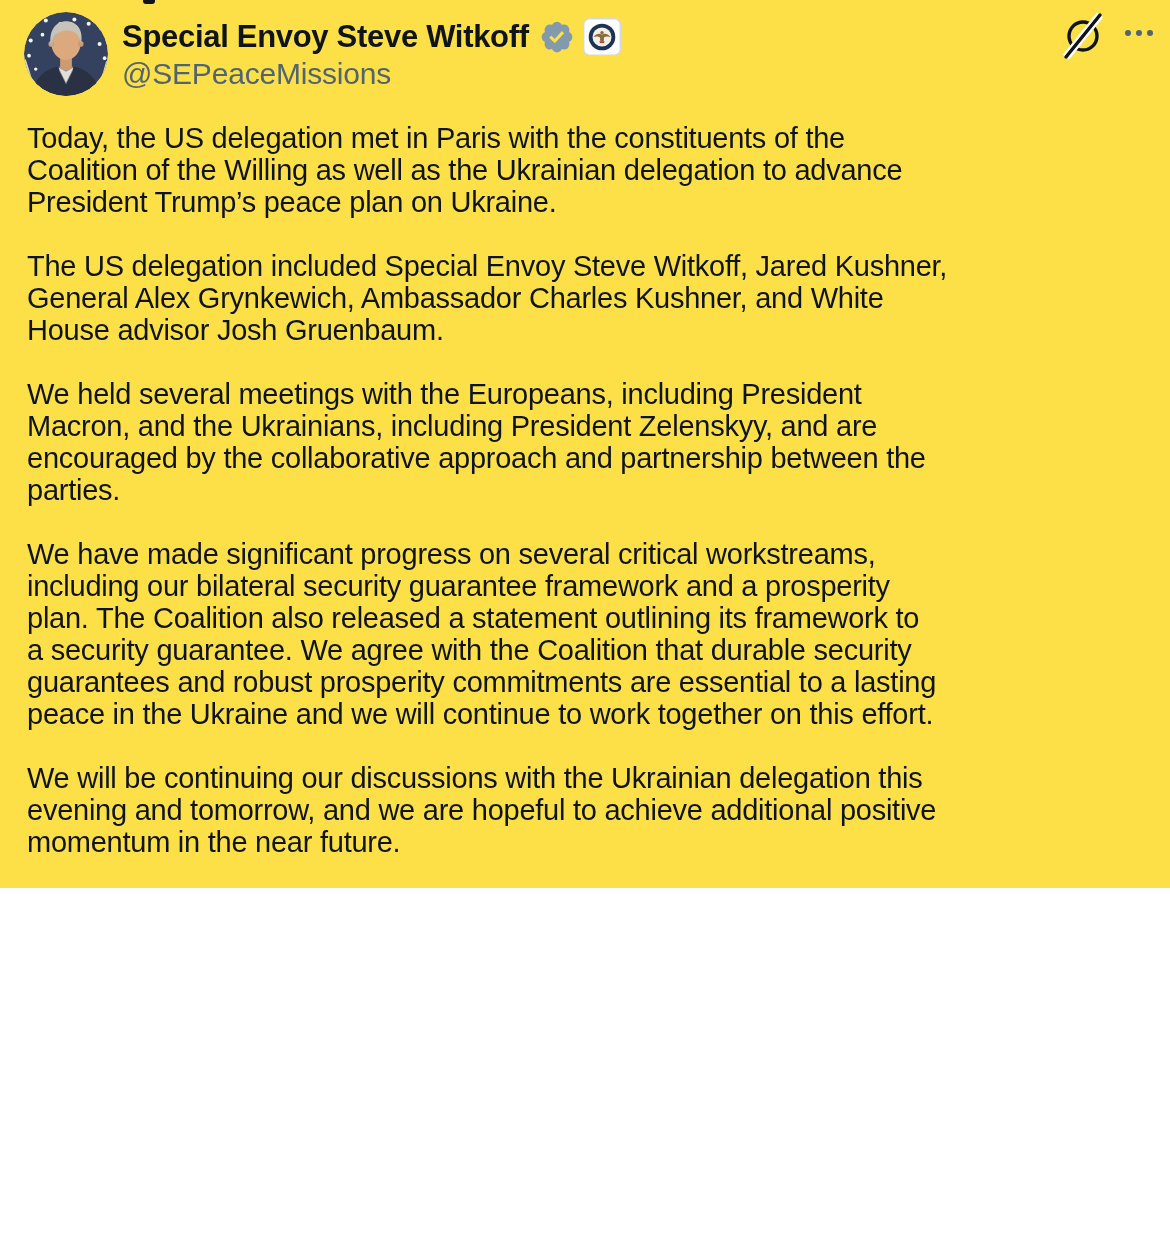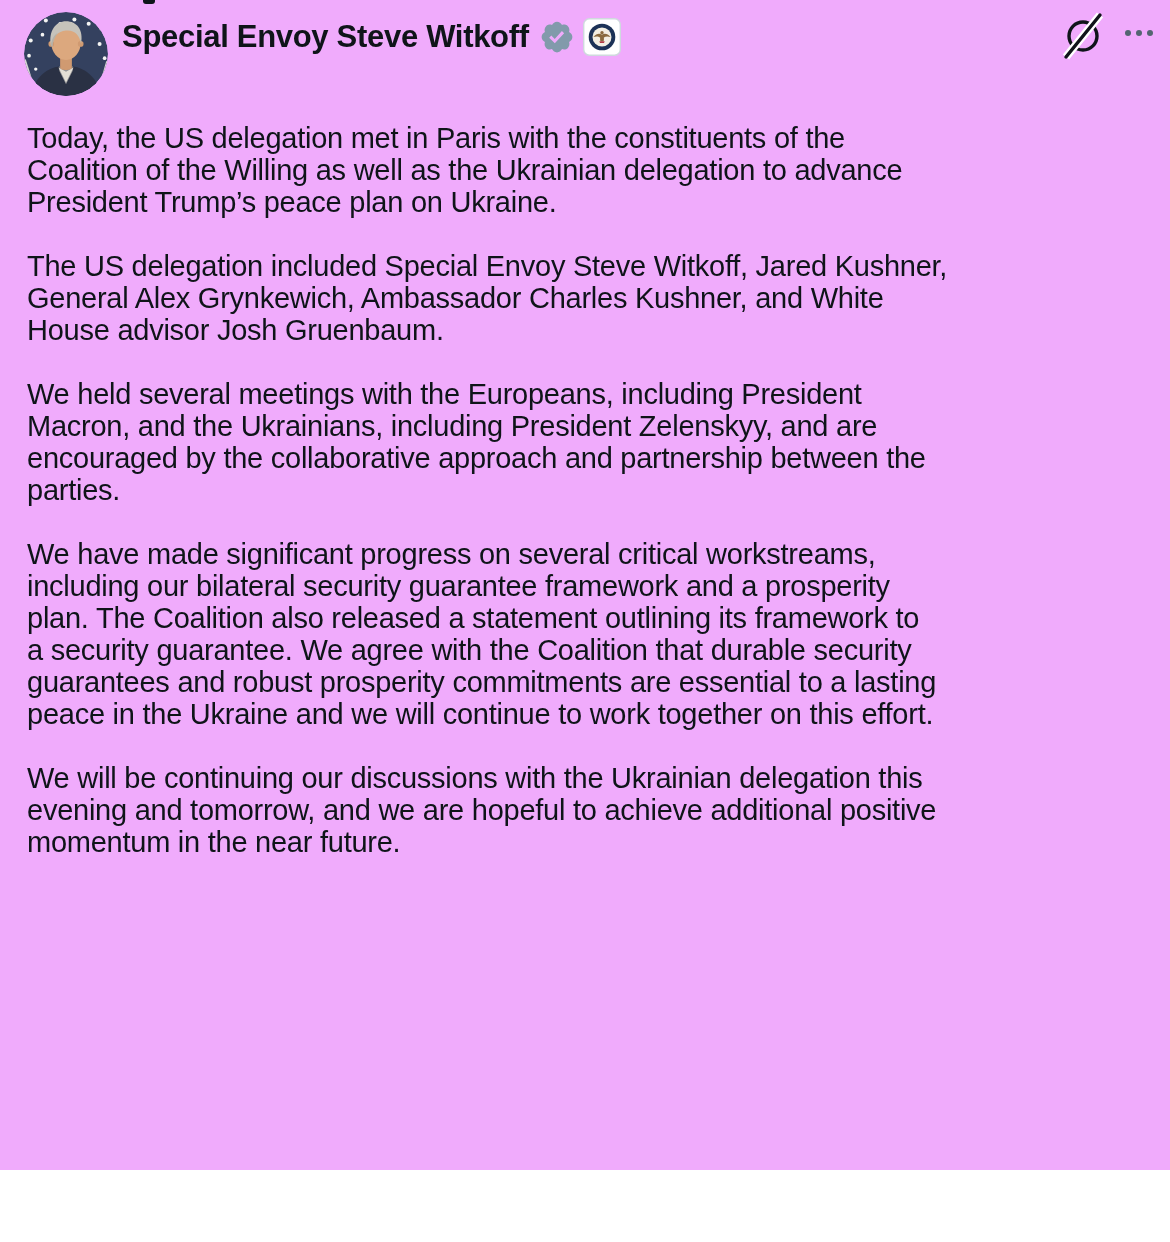--- a/index.html
+++ b/index.html
@@ -3,22 +3,22 @@
 <meta charset="utf-8">
 <style>
   html, body {
     margin: 0;
     padding: 0;
     background: #ffffff;
   }
   .stage {
     position: relative;
     width: 1170px;
-    height: 1170px;
-    background: #f0abfc;
+    height: 888px;
+    background: #fde047;
     font-family: "Liberation Sans", "DejaVu Sans", sans-serif;
     color: #0f1419;
     overflow: hidden;
     -webkit-font-smoothing: antialiased;
   }
 
   
   .top-artifact {
     position: absolute;
     left: 143px; top: 0;
@@ -179,20 +179,21 @@
       <rect x="0.75" y="0.75" width="38.5" height="38.5" rx="6" fill="#ffffff" stroke="#cfd9de" stroke-width="1.5"></rect>
       <circle cx="20" cy="20" r="14" fill="#1c3257"></circle>
       <circle cx="20" cy="20" r="10" fill="#f3efe3"></circle>
 
       <path d="M11,20 C14,16.5 17,16 20,17.5 C23,16 26,16.5 29,20 C26,19 23.5,19.4 22,20.6 L22,23.5 C22,25 18,25 18,23.5 L18,20.6 C16.5,19.4 14,19 11,20 Z" fill="#8a6a3f"></path>
       <circle cx="20" cy="15.6" r="1.8" fill="#8a6a3f"></circle>
       <path d="M17.2,24.6 h5.6 l-0.7,1.6 h-4.2 Z" fill="#b23a44"></path>
     </svg>
   </div>
 
+  <div class="handle">@SEPeaceMissions</div>
 
   <div class="grok-btn">
     <svg width="42" height="48" viewBox="0 0 42 48">
       <circle cx="21" cy="24" r="14" fill="none" stroke="#0f1419" stroke-width="3.4"></circle>
       <line x1="38" y1="3" x2="4" y2="45" stroke="#ffffff" stroke-width="8"></line>
       <line x1="38" y1="3" x2="4" y2="45" stroke="#0f1419" stroke-width="3.4" stroke-linecap="round"></line>
     </svg>
   </div>
 
   <div class="more-btn">

